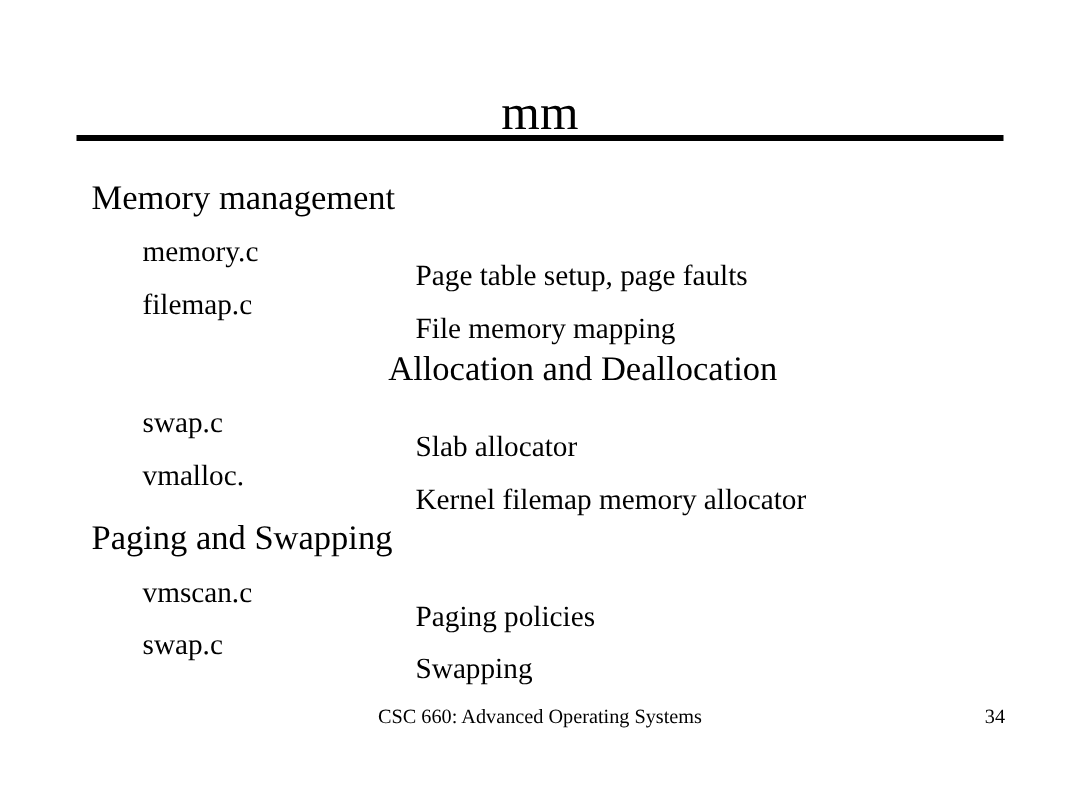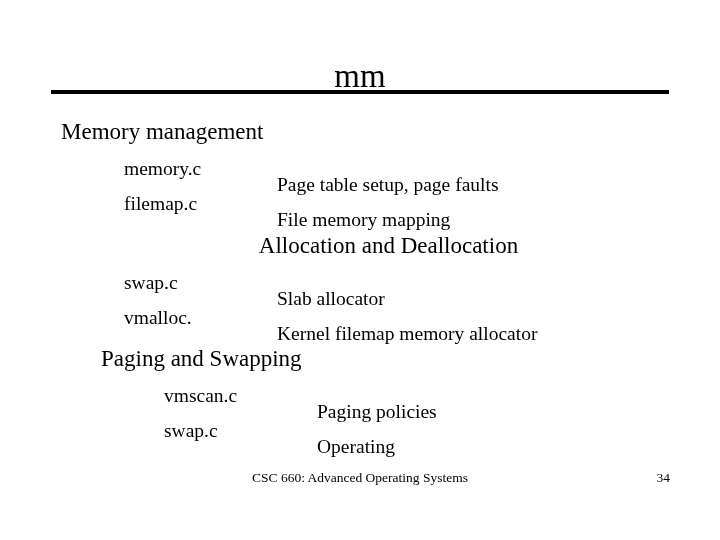--- a/index.html
+++ b/index.html
@@ -68,30 +68,29 @@
     position: relative;
     height: 35px;
     line-height: 35px;
     font-size: 19.5px;
     white-space: nowrap;
   }
   .item-file {
     position: absolute;
     left: 95px;
     top: 0;
-    margin-left: 29px;
   }
   .item-desc {
     position: absolute;
     left: 277px;
     top: 16px;
   }
   .sec-0 { margin-top: 0px; }
   .sec-1 { margin-top: 9px; text-align: center; }
-  .sec-2 { margin-top: 8px; padding-left: 40px; }
+  .sec-2 { margin-top: 8px; }
   .footer {
     position: absolute;
     left: 0;
     top: 468px;
     width: 720px;
     height: 22px;
   }
   .footer-text {
     position: absolute;
     left: 0;
@@ -152,21 +151,21 @@
 
     <div class="section sec-2">
       <div class="section-heading">Paging and Swapping</div>
       <ul class="items">
         <li class="item-row">
           <span class="item-file">vmscan.c</span>
           <span class="item-desc">Paging policies</span>
         </li>
         <li class="item-row">
           <span class="item-file">swap.c</span>
-          <span class="item-desc">Operating</span>
+          <span class="item-desc">Swapping</span>
         </li>
       </ul>
     </div>
 
   </div>
 
   <div class="footer">
     <div class="footer-text">CSC 660: Advanced Operating Systems</div>
     <div class="page-number">34</div>
   </div>

